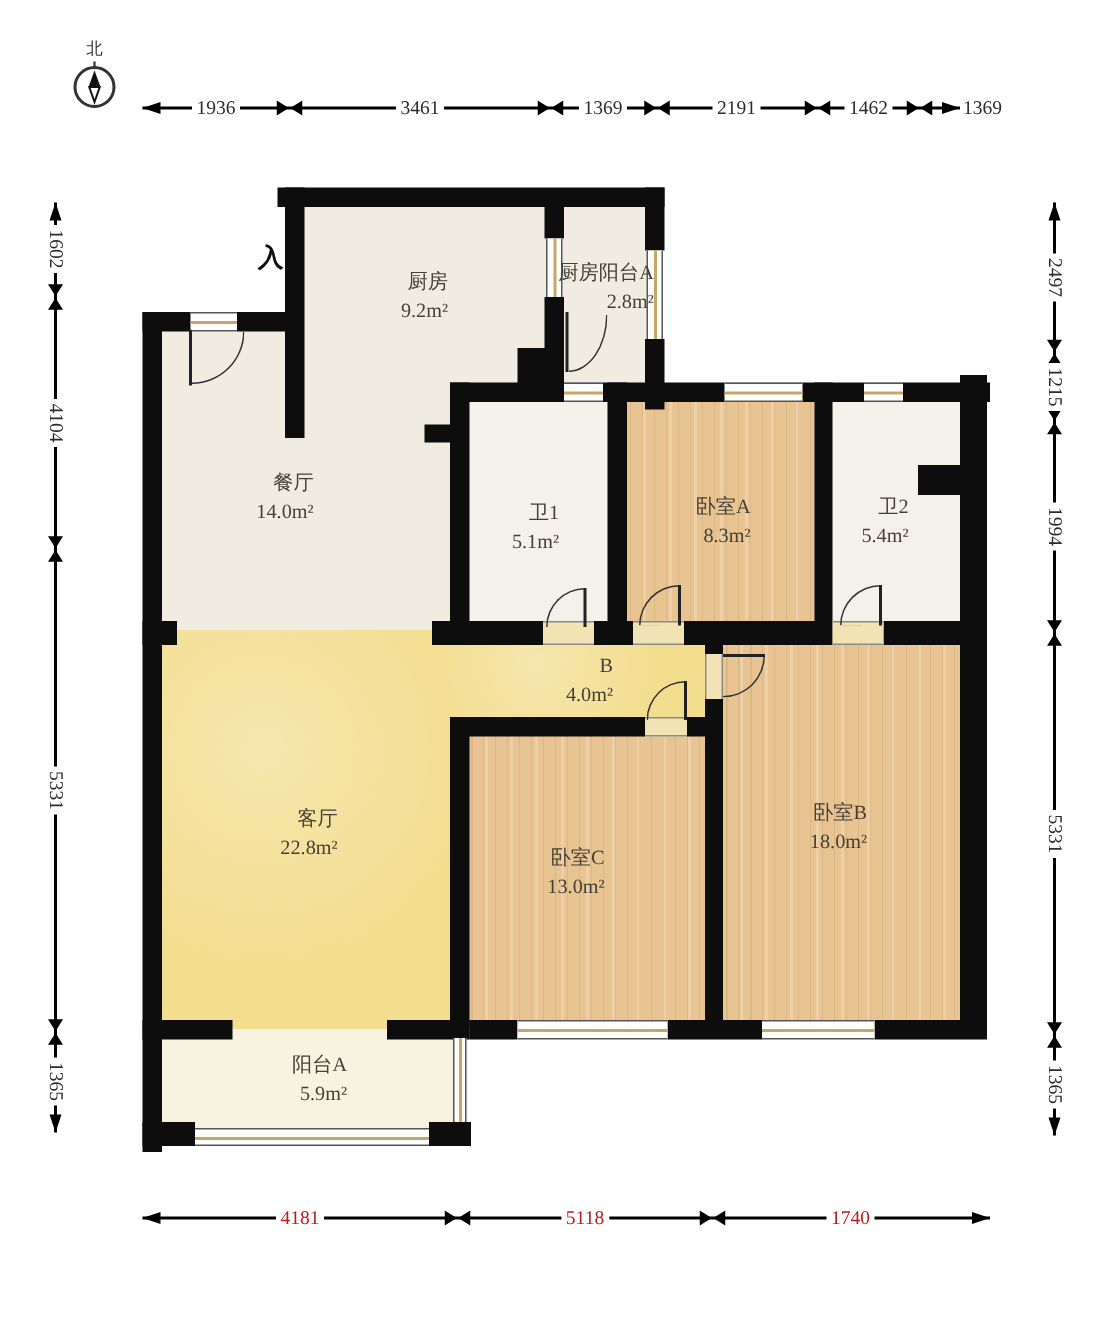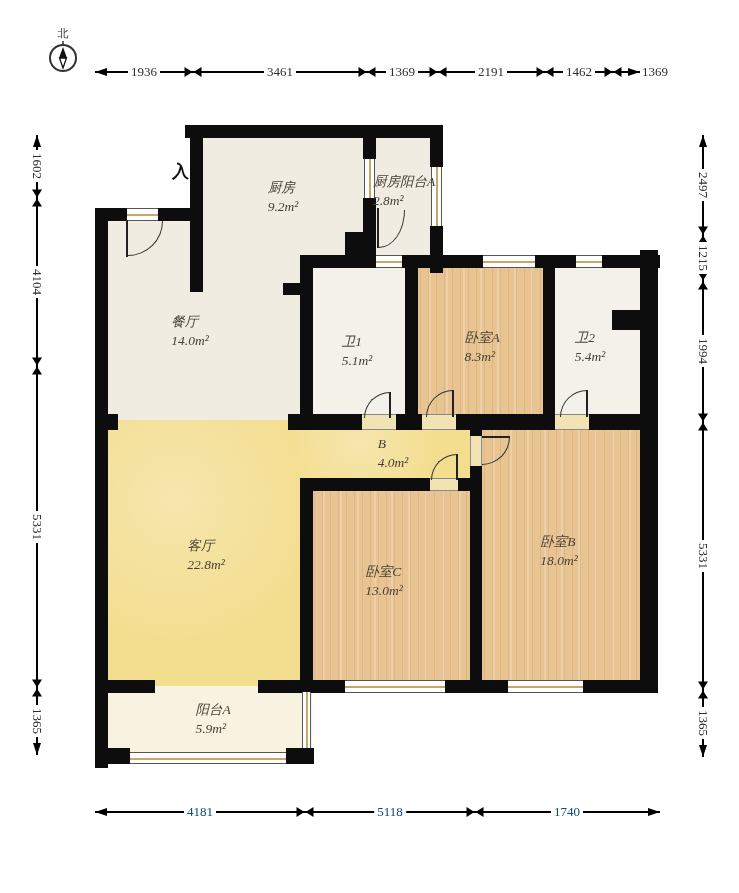--- a/index.html
+++ b/index.html
@@ -18,28 +18,28 @@
   .win-h{position:absolute;background:#fff;border-top:1.5px solid #555;border-bottom:1.5px solid #555;box-sizing:border-box;}
   .win-h::before{content:"";position:absolute;left:0;right:0;top:45%;height:2px;background:#c9a566;}
   .win-v{position:absolute;background:#fff;border-left:1.5px solid #555;border-right:1.5px solid #555;box-sizing:border-box;}
   .win-v::before{content:"";position:absolute;top:0;bottom:0;left:45%;width:2px;background:#c9a566;}
   .sill{position:absolute;background:#f2e3b4;border-top:1px solid #8a8a8a;border-bottom:1px solid #8a8a8a;box-sizing:border-box;}
   .sill-v{position:absolute;background:#f2e3b4;border-left:1px solid #8a8a8a;border-right:1px solid #8a8a8a;box-sizing:border-box;}
   .arc{position:absolute;box-sizing:border-box;}
   .arc-br{border-right:1.6px solid #333;border-bottom:1.6px solid #333;border-bottom-right-radius:100%;}
   .arc-tl{border-top:1.6px solid #333;border-left:1.6px solid #333;border-top-left-radius:100%;}
   .leaf{position:absolute;background:#222;}
-  .room-label{position:absolute;text-align:left;color:#453f35;font-size:13.5px;line-height:19px;
-              transform:translateX(-50%);white-space:nowrap;font-style:italic;}
+  .room-label{position:absolute;text-align:right;color:#453f35;font-size:13.5px;line-height:19px;
+              transform:translateX(-50%);white-space:nowrap;}
   .line-h{position:absolute;height:1.6px;background:#000;}
   .line-v{position:absolute;width:1.6px;background:#000;}
   .dim{position:absolute;font-size:13px;color:#2c2c2c;background:#fff;padding:0 3px;
        transform:translate(-50%,-50%);white-space:nowrap;}
   .dim-v{writing-mode:vertical-rl;padding:3px 0;}
-  .dim-gray{color:#0c4a6e;}
+  .dim-gray{color:#b91c1c;}
   .ah{position:absolute;width:0;height:0;}
   .ah-l{border-top:4.5px solid transparent;border-bottom:4.5px solid transparent;border-right:12px solid #000;transform:translate(0,-50%);}
   .ah-r{border-top:4.5px solid transparent;border-bottom:4.5px solid transparent;border-left:12px solid #000;transform:translate(-100%,-50%);}
   .ah-u{border-left:4.5px solid transparent;border-right:4.5px solid transparent;border-bottom:12px solid #000;transform:translate(-50%,0);}
   .ah-d{border-left:4.5px solid transparent;border-right:4.5px solid transparent;border-top:12px solid #000;transform:translate(-50%,-100%);}
   .tk{position:absolute;width:17px;height:10px;transform:translate(-50%,-50%);}
   .tk-v{transform:translate(-50%,-50%) rotate(90deg);}
   .tk::before,.tk::after{content:"";position:absolute;top:0;width:0;height:0;
        border-top:5px solid transparent;border-bottom:5px solid transparent;}
   .tk::before{left:0;border-left:8.5px solid #000;}

